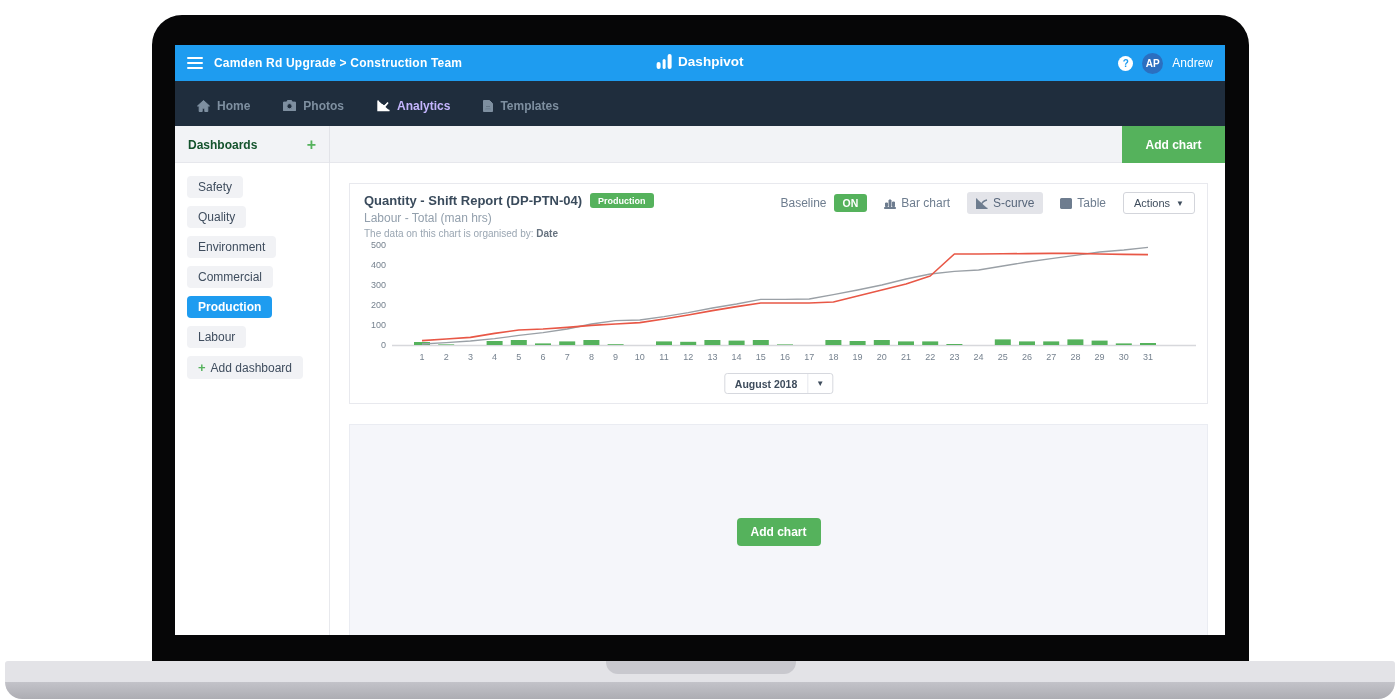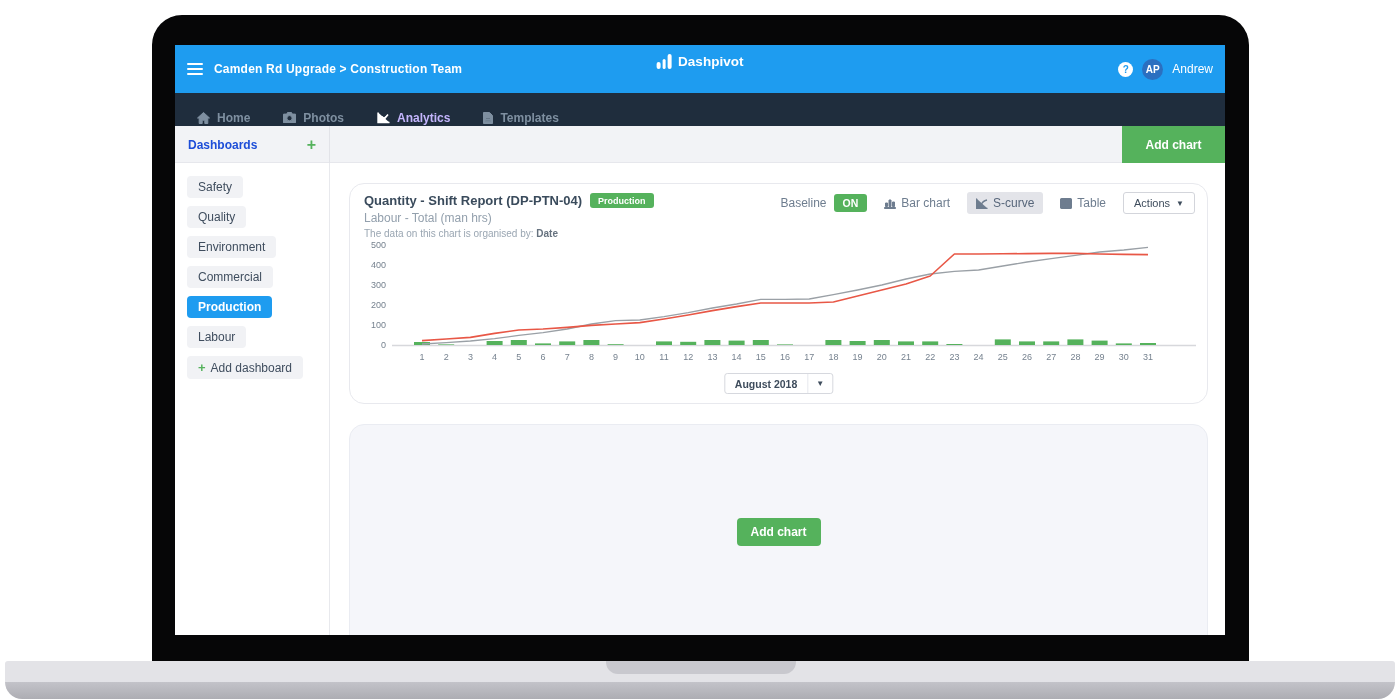--- a/index.html
+++ b/index.html
@@ -14,21 +14,21 @@
   .base-bottom { position:absolute; left:5px; top:682px; width:1390px; height:17px;
                  background:linear-gradient(#c3c3c9,#adadb3); border-radius:0 0 28px 28px; }
   .notch { position:absolute; left:606px; top:661px; width:190px; height:13px;
            background:#c8c8ce; border-radius:0 0 12px 12px; }
 
   
   .screen { position:absolute; left:175px; top:45px; width:1050px; height:590px;
             background:#fff; overflow:hidden; font-size:12px; color:#3f4d5e; }
 
   
-  .topbar { position:relative; height:48px; background:var(--accent,#1e9cf0); display:flex; align-items:center; padding:0 12px; }
+  .topbar { position:relative; height:36px; background:var(--accent,#1e9cf0); display:flex; align-items:center; padding:0 12px; }
   .hamburger { width:16px; display:flex; flex-direction:column; gap:3px; cursor:pointer; }
   .hamburger span { height:2px; background:#fff; border-radius:1px; }
   .crumb { color:#fff; font-weight:bold; font-size:12px; margin-left:11px; letter-spacing:.2px; }
   .brand { position:absolute; left:50%; top:0; height:32px; transform:translateX(-50%);
            display:flex; align-items:center; gap:7px; color:#fff; font-weight:bold; font-size:13.5px; }
   .brand .bars { display:flex; align-items:flex-end; gap:2px; height:15px; }
   .brand .bars i { display:block; width:3.5px; background:#fff; border-radius:2px; }
   .topbar-right { margin-left:auto; display:flex; align-items:center; gap:9px; }
   .help { width:15px; height:15px; border-radius:50%; background:#fff; color:var(--accent,#1e9cf0);
           font-size:10px; font-weight:bold; display:flex; align-items:center; justify-content:center; cursor:pointer; }
@@ -40,34 +40,34 @@
   .navbar { height:49px; background:var(--navy,#1f2d3d); display:flex; padding-left:22px; gap:33px; }
   .nav-item { display:flex; align-items:center; gap:7px; color:#7e8fa0; font-weight:bold; font-size:12px; cursor:pointer; }
   .nav-item svg { fill:#7e8fa0; stroke:#7e8fa0; }
   .nav-item.active { color:#c4b5fd; }
   .nav-item.active svg { fill:#fff; stroke:#fff; }
 
   
   .band { position:absolute; left:0; top:81px; right:0; height:37px; background:#f2f3f6; border-bottom:1px solid #e6e7ec; }
   .sidebar-header { position:absolute; left:0; top:81px; width:155px; height:37px; border-right:1px solid #e2e3e8;
                     display:flex; align-items:center; justify-content:space-between; padding:0 13px; }
-  .sidebar-title { font-size:12px; font-weight:bold; color:#1d4ed8; }
+  .sidebar-title { font-size:12px; font-weight:bold; color:#14532d; }
   .plus { color:var(--green,#55b25c); font-size:16px; font-weight:bold; cursor:pointer; line-height:1; }
   .btn-addchart-top { position:absolute; right:0; top:81px; width:103px; height:37px; background:var(--green,#55b25c);
                       color:#fff; font-weight:bold; font-size:12px; border:none; cursor:pointer; }
 
   
   .sidebar-body { position:absolute; left:0; top:118px; bottom:0; width:155px; background:#fff; border-right:1px solid #e8e9ed; }
   .pill { position:absolute; left:12px; display:inline-block; padding:4px 11px; background:#f1f2f5; border-radius:4px;
           font-size:12px; color:#3f4d5e; cursor:pointer; white-space:nowrap; }
   .pill.active { background:var(--accent,#1e9cf0); color:#fff; font-weight:bold; }
   .pill .plus-sm { color:var(--green,#55b25c); font-weight:bold; margin-right:5px; font-size:13px; }
 
   
-  .card { position:absolute; left:174px; background:#fff; border:1px solid #e8e9ee; border-radius:15px; }
+  .card { position:absolute; left:174px; background:#fff; border:1px solid #e8e9ee; border-radius:0; }
   .card1 { top:138px; width:859px; height:221px; }
   .card-title-row { position:absolute; left:14px; top:9px; display:flex; align-items:center; gap:8px; }
   .card-title { font-size:13px; font-weight:bold; color:#3a4b5c; }
   .badge { background:var(--green,#55b25c); color:#fff; font-size:9px; font-weight:bold; padding:2.5px 8px; border-radius:3px; }
   .card-sub { position:absolute; left:14px; top:27px; font-size:12px; color:#93a0ad; }
   .card-org { position:absolute; left:14px; top:44px; font-size:10px; color:#9aa6b2; }
   .card-org b { color:#66727f; }
 
   .controls { position:absolute; right:12px; top:8px; display:flex; align-items:center; gap:13px; font-size:12px; color:#6e7d8f; }
   .ctl-group { display:flex; align-items:center; gap:7px; cursor:pointer; }

